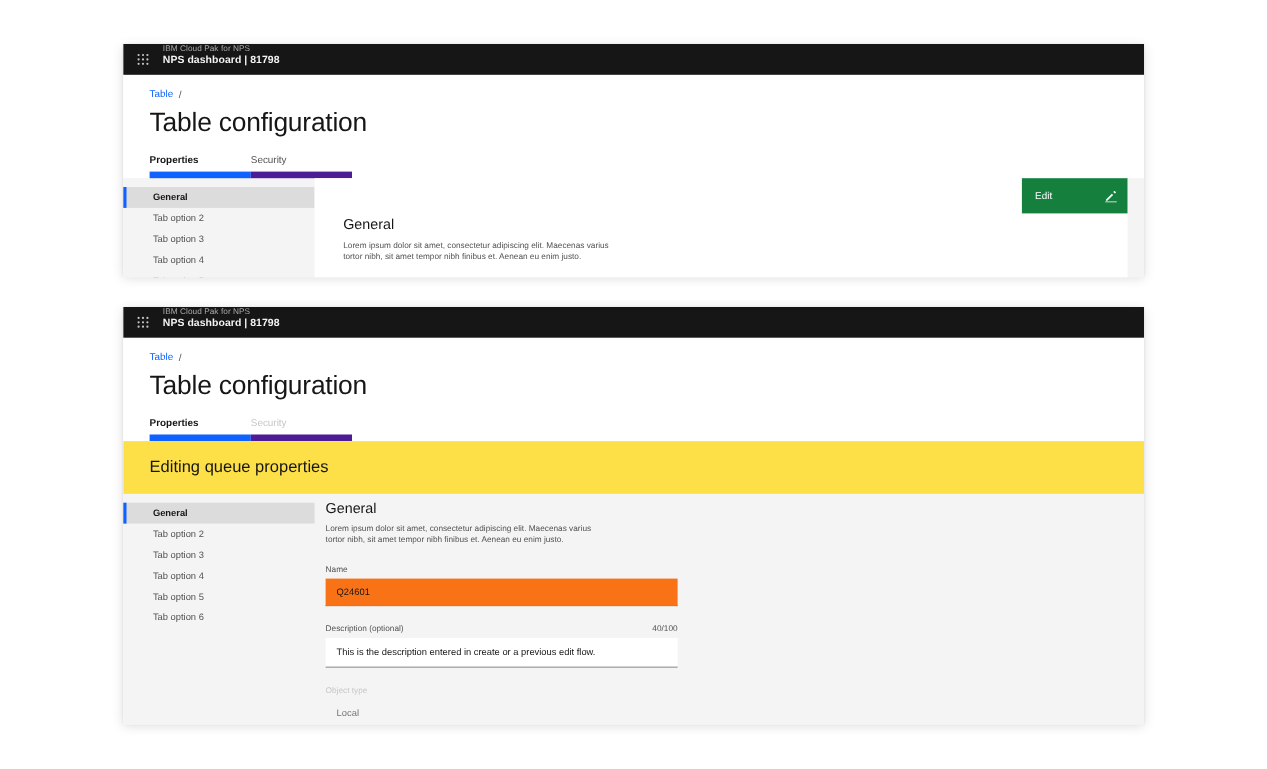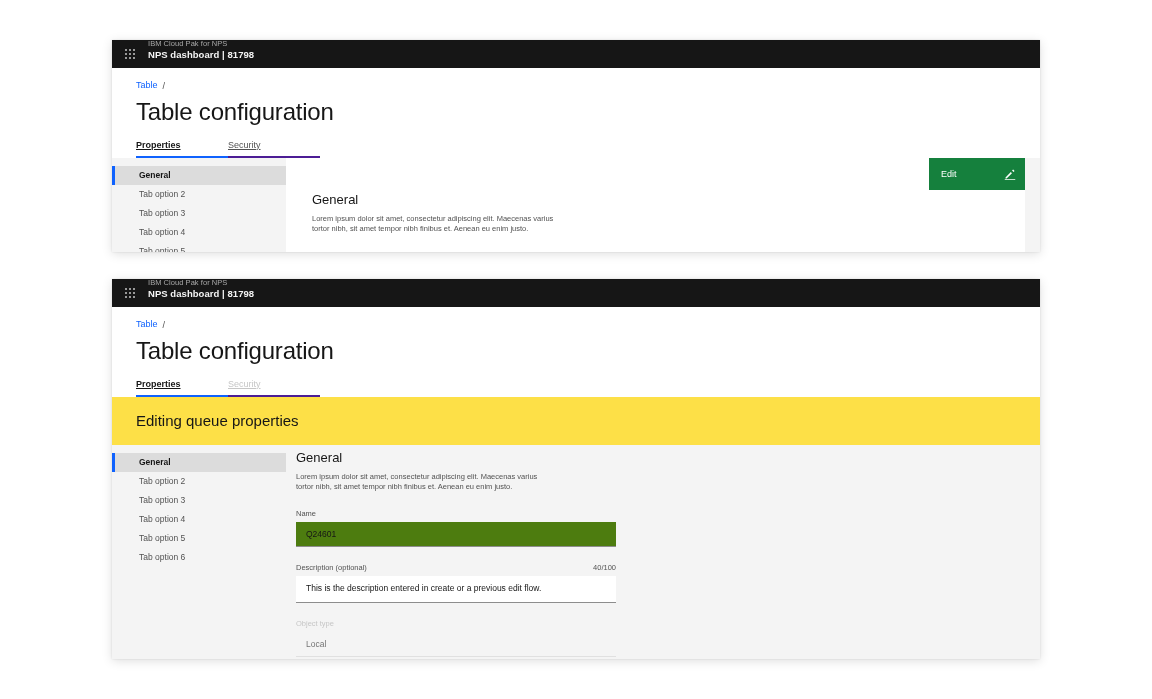--- a/index.html
+++ b/index.html
@@ -106,23 +106,22 @@
   .tabs {
     display: flex;
     margin-top: 10px;
     position: relative;
   }
   .tab {
     width: 92px;
     font-size: 9px;
     padding: 4px 0 6px 0;
     color: #525252;
-    border-bottom: 2px solid #4c1d95;
-    box-sizing: border-box;
-    text-decoration: underline;
+    border-bottom: 6px solid #4c1d95;
+    box-sizing: border-box;
   }
   .tab.active {
     color: #161616;
     font-weight: bold;
     border-bottom-color: #0f62fe;
   }
   .tab.disabled { color: #c6c6c6; }
 
   
   .body-area { display: flex; }
@@ -256,21 +255,21 @@
     font-size: 7.5px;
     color: #525252;
     margin-bottom: 4px;
   }
   .field-label.disabled { color: #c6c6c6; }
   .field-counter { font-size: 7.5px; color: #525252; }
 
   .text-input {
     width: 320px;
     height: 25px;
-    background: #4d7c0f;
+    background: #f97316;
     border: none;
     border-bottom: 1px solid #8d8d8d;
     box-sizing: border-box;
     font-size: 8.5px;
     color: #161616;
     padding: 0 10px;
     font-family: inherit;
     display: block;
   }
   .text-input.disabled {

